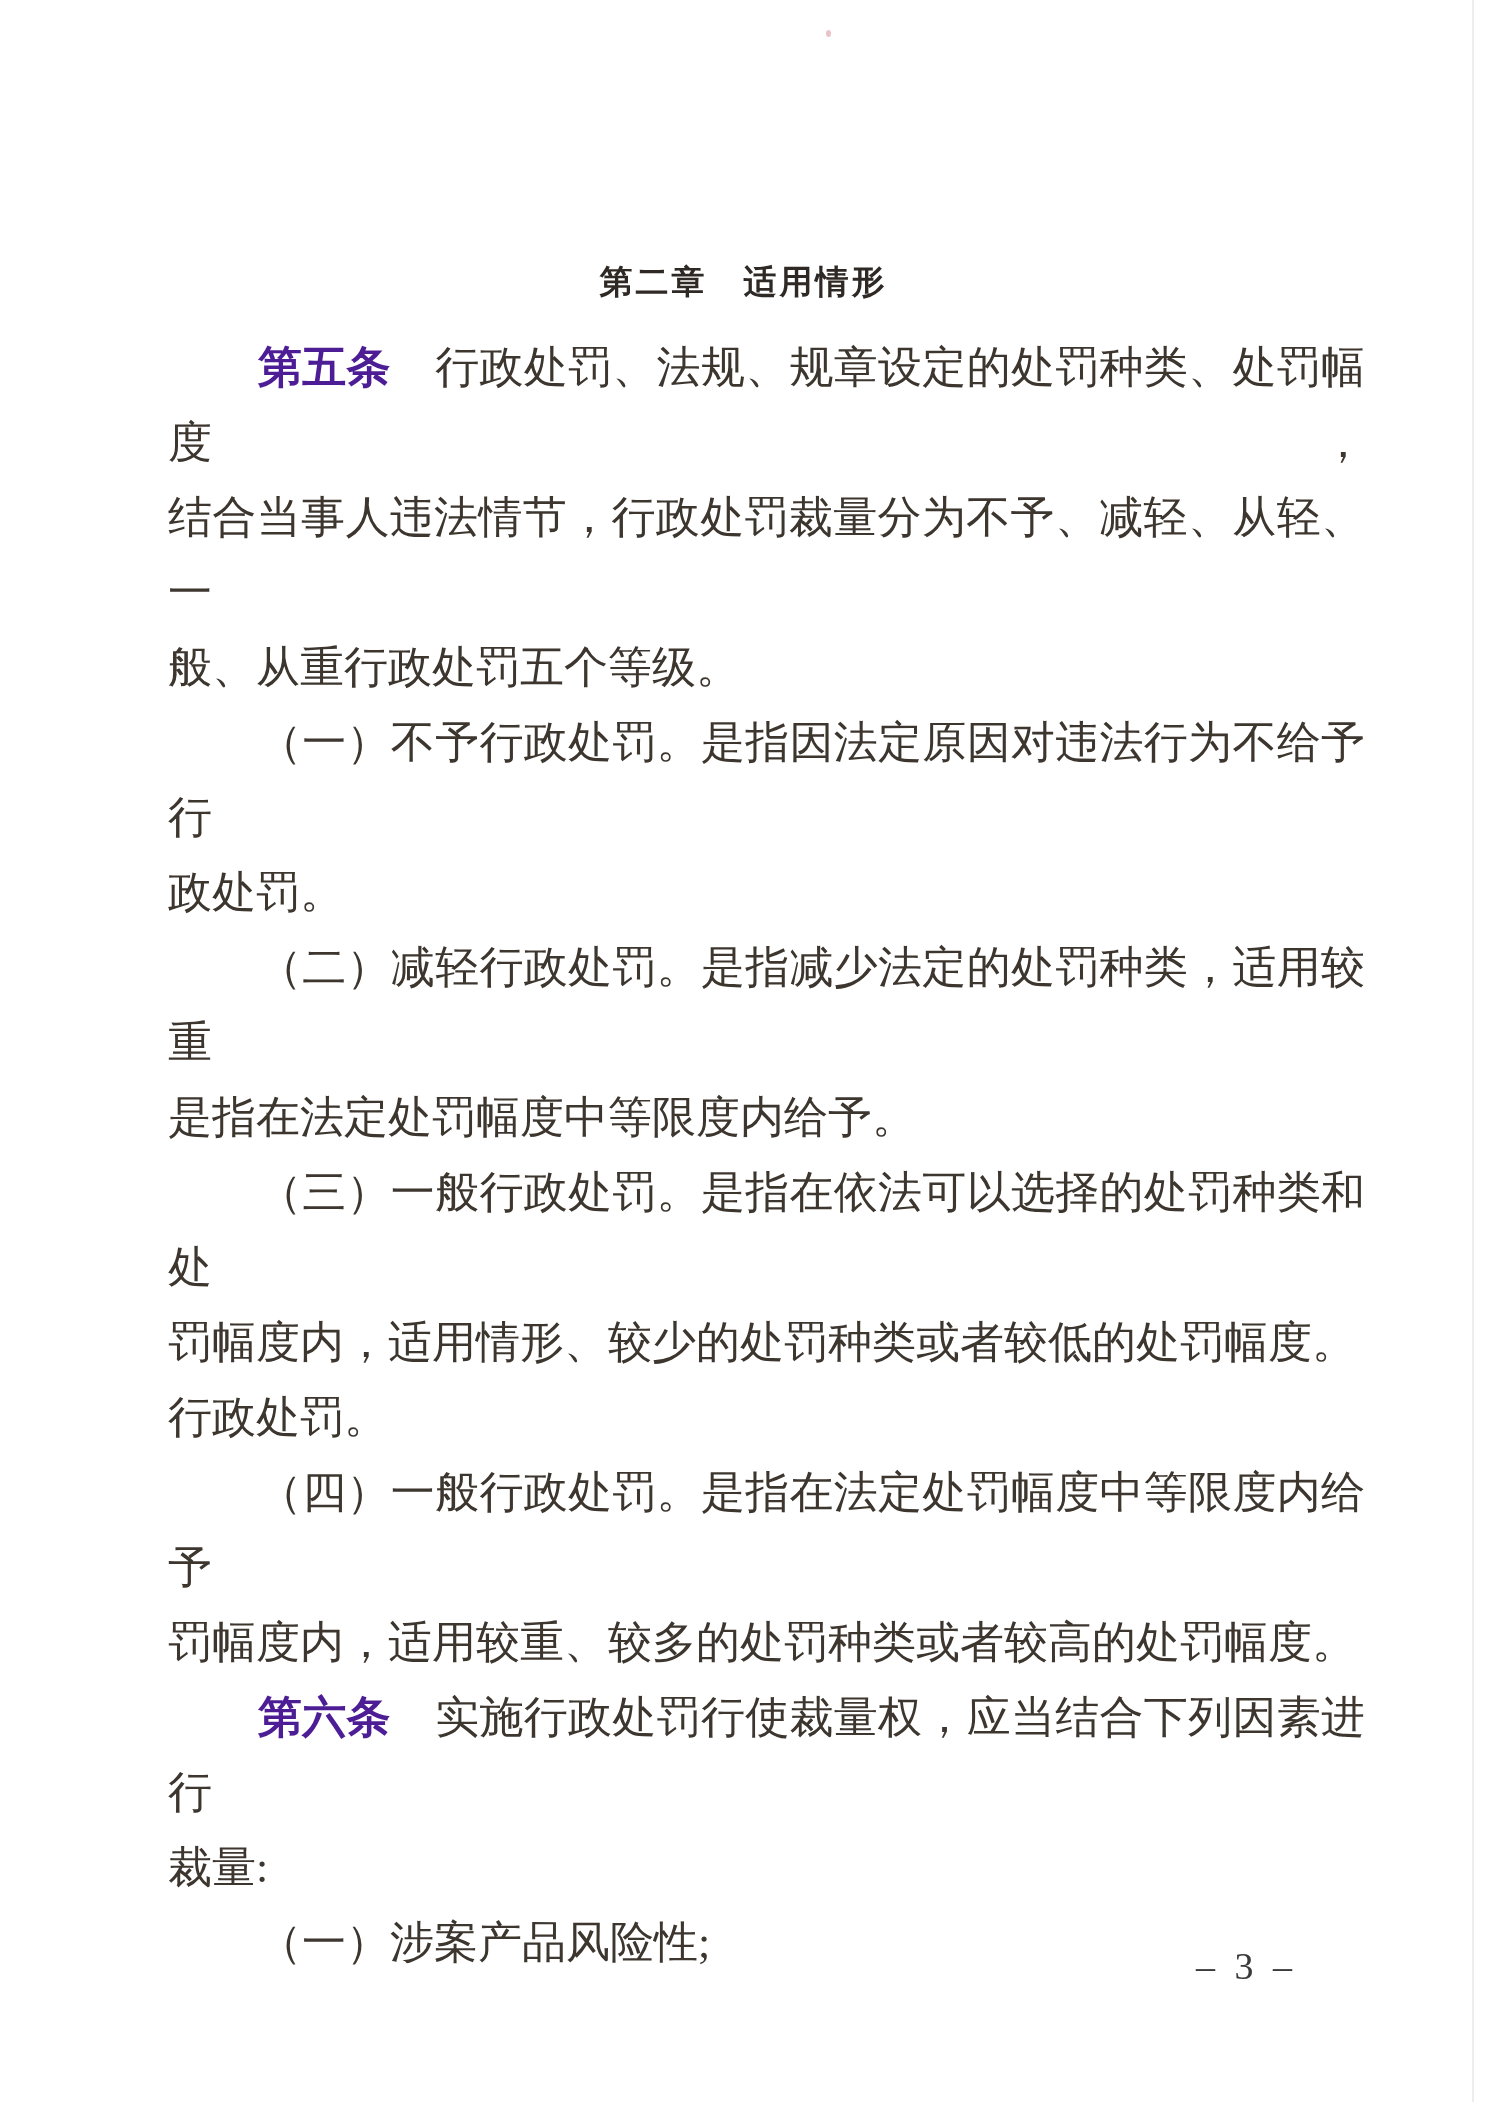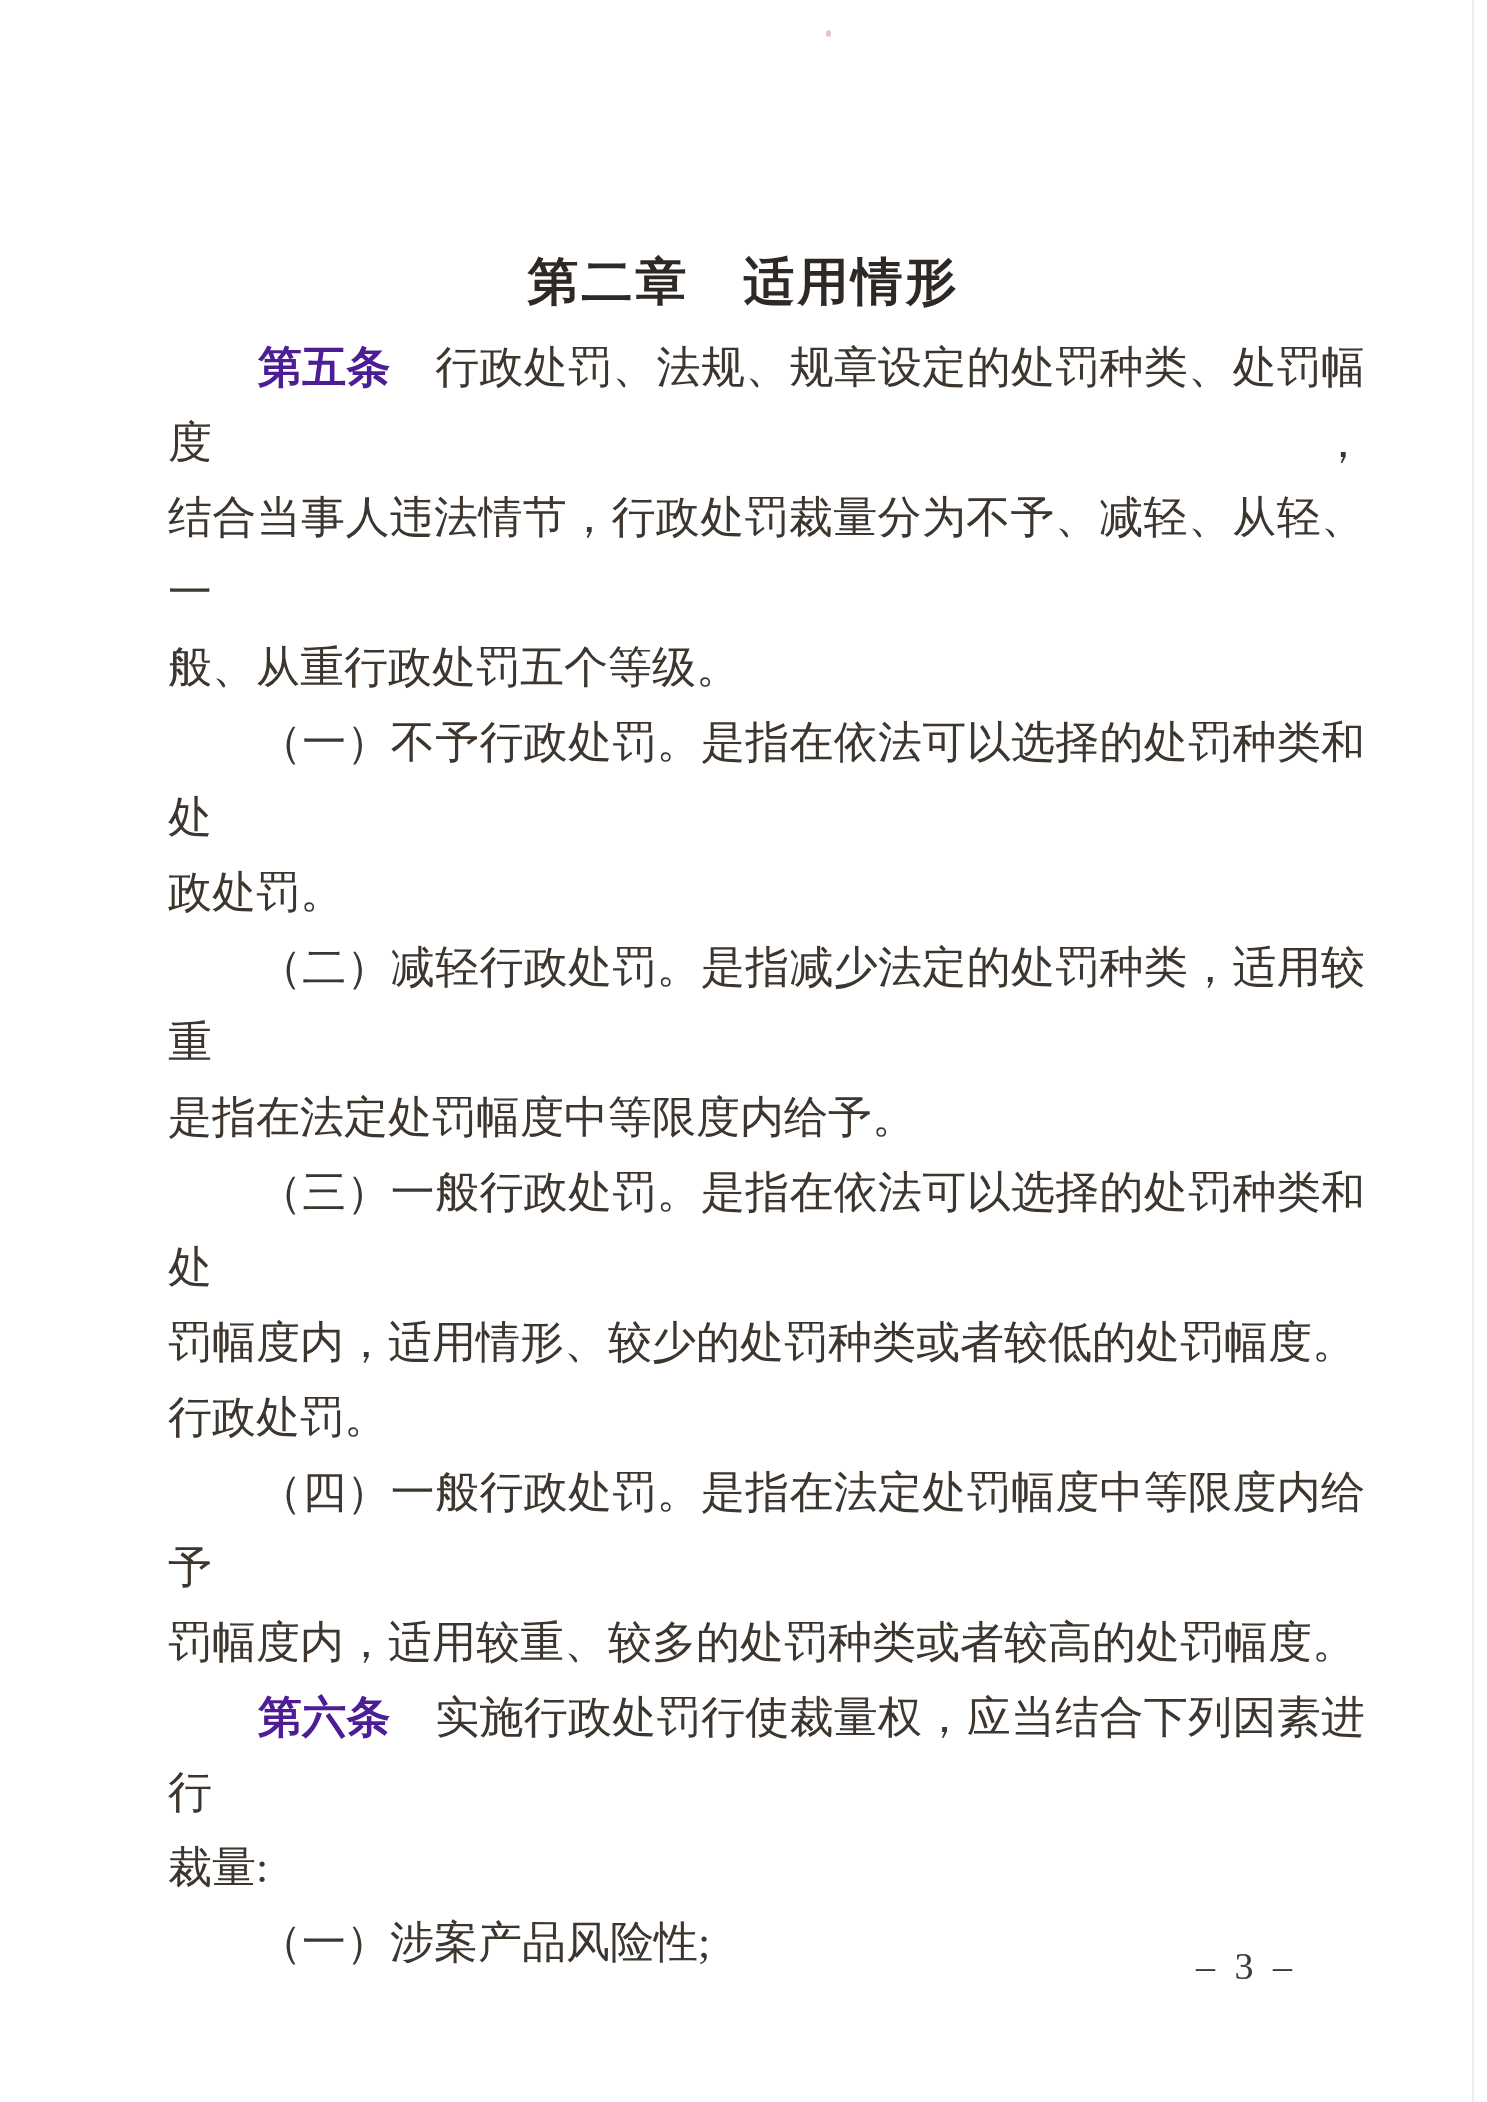--- a/index.html
+++ b/index.html
@@ -12,21 +12,21 @@
     overflow: hidden;
     font-family: "Liberation Serif", "DejaVu Serif", serif;
     color: #3d362f;
   }
   .chapter-heading {
     position: absolute;
     top: 256px;
     left: 0;
     width: 1487px;
     text-align: center;
-    font-size: 51px;
+    font-size: 33px;
     line-height: 52px;
     font-weight: 700;
     color: #2f2925;
     letter-spacing: 3px;
     white-space: pre;
   }
   .body-text {
     position: absolute;
     top: 330px;
     left: 168px;
@@ -79,21 +79,21 @@
 
   <div class="scan-speck"></div>
   <div class="scan-edge-line"></div>
 
   <div class="chapter-heading">第二章　适用情形</div>
 
   <div class="body-text">
     <div class="line indent fill"><span class="lead">第五条</span><span>　行政处罚、法规、规章设定的处罚种类、处罚幅度，</span></div>
     <div class="line fill">结合当事人违法情节，行政处罚裁量分为不予、减轻、从轻、一</div>
     <div class="line">般、从重行政处罚五个等级。</div>
-    <div class="line indent fill">（一）不予行政处罚。是指在依法可以选择的处罚种类和处</div>
+    <div class="line indent fill">（一）不予行政处罚。是指因法定原因对违法行为不给予行</div>
     <div class="line">政处罚。</div>
     <div class="line indent fill">（二）减轻行政处罚。是指减少法定的处罚种类，适用较重</div>
     <div class="line">是指在法定处罚幅度中等限度内给予。</div>
     <div class="line indent fill">（三）一般行政处罚。是指在依法可以选择的处罚种类和处</div>
     <div class="line">罚幅度内，适用情形、较少的处罚种类或者较低的处罚幅度。</div>
     <div class="line">行政处罚。</div>
     <div class="line indent fill">（四）一般行政处罚。是指在法定处罚幅度中等限度内给予</div>
     <div class="line">罚幅度内，适用较重、较多的处罚种类或者较高的处罚幅度。</div>
     <div class="line indent fill"><span class="lead">第六条</span><span>　实施行政处罚行使裁量权，应当结合下列因素进行</span></div>
     <div class="line">裁量:</div>

